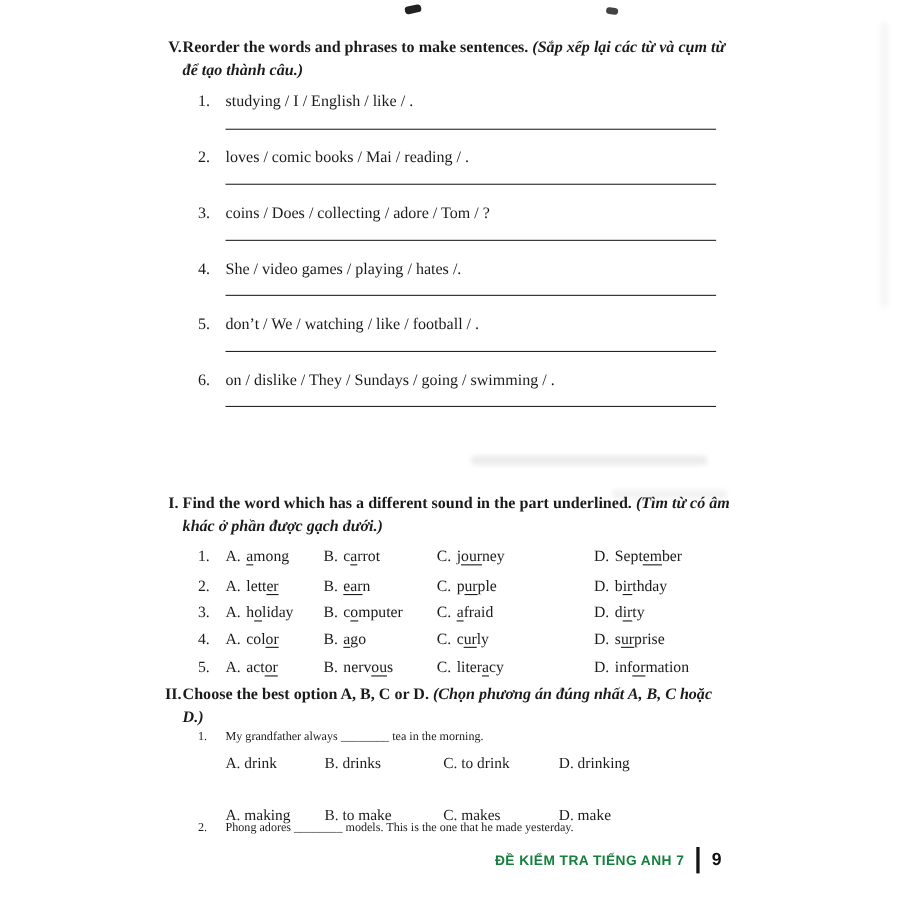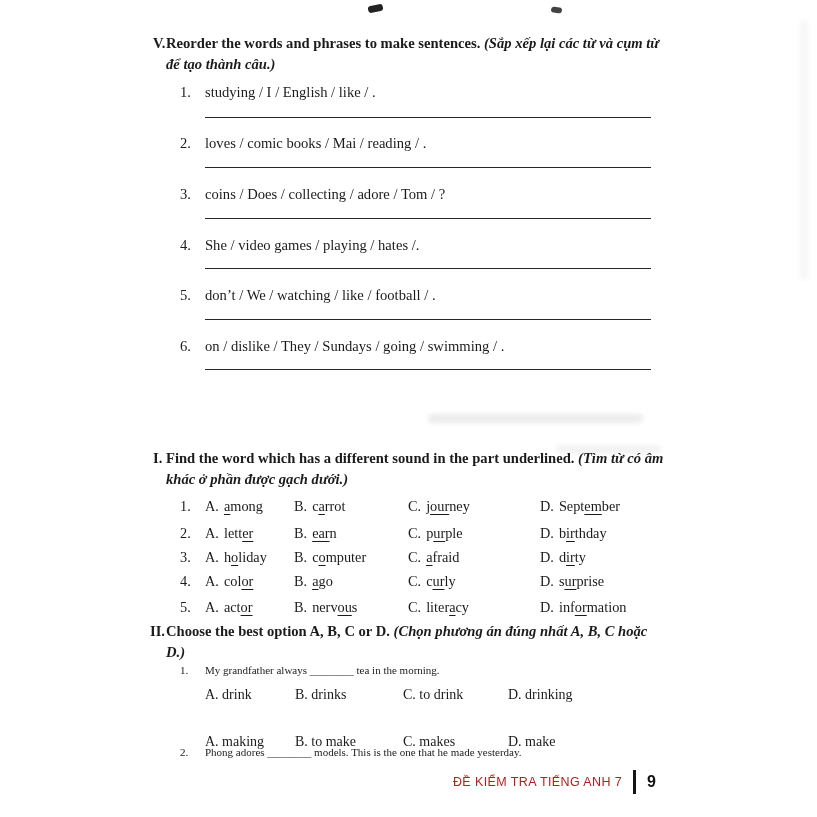--- a/index.html
+++ b/index.html
@@ -13,30 +13,30 @@
   .v-item{position:absolute;left:180px;font-size:14.6px;white-space:nowrap}
   .v-item .num{display:inline-block;width:25px}
   .ans-line{position:absolute;left:205px;width:446px;height:0;border-top:1.5px solid #262626}
   .pill{position:absolute;left:159px;top:411px;width:489px;height:26px;border:1.6px solid #0c0c0c;border-radius:14px;text-align:center;line-height:23px;font-weight:bold;font-size:15.5px;letter-spacing:.3px}
   .prow{position:absolute;left:0;width:100%;height:20px;font-size:14.3px}
   .prow span{white-space:nowrap}
   .pc{position:absolute;top:0}
   .n{left:180px}
   .cA{left:205px}
   .cB{left:294px}
-  .cC{left:408px}
+  .cC{left:397px}
   .cD{left:540px}
   .tag{margin-right:5px}
   .wu{text-decoration:underline;text-underline-offset:2.5px}
   .qrow{position:absolute;left:180px;font-size:11px;white-space:nowrap}
   .qrow .num{display:inline-block;width:25px}
   .orow{position:absolute;left:0;width:100%;height:20px;font-size:14px}
   .oA{left:205px}.oB{left:295px}.oC{left:403px}.oD{left:508px}
   .footer{position:absolute;left:0;top:770px;width:656px;display:flex;justify-content:flex-end;align-items:center;gap:11px;font-family:"Liberation Sans",sans-serif}
-  .f-title{font-weight:normal;font-size:12.5px;letter-spacing:.4px;color:#b91c1c}
+  .f-title{font-weight:bold;font-size:12.5px;letter-spacing:.4px;color:#15803d}
   .f-bar{width:3px;height:24px;background:#151515}
   .f-page{font-weight:bold;font-size:16px;color:#111}
   .art{position:absolute;background:#222;border-radius:3px}
   .ghost{position:absolute;background:#8f8f8f;filter:blur(2px);border-radius:4px}
 </style>
 </head>
 <body>
 
 <div class="page">
 

